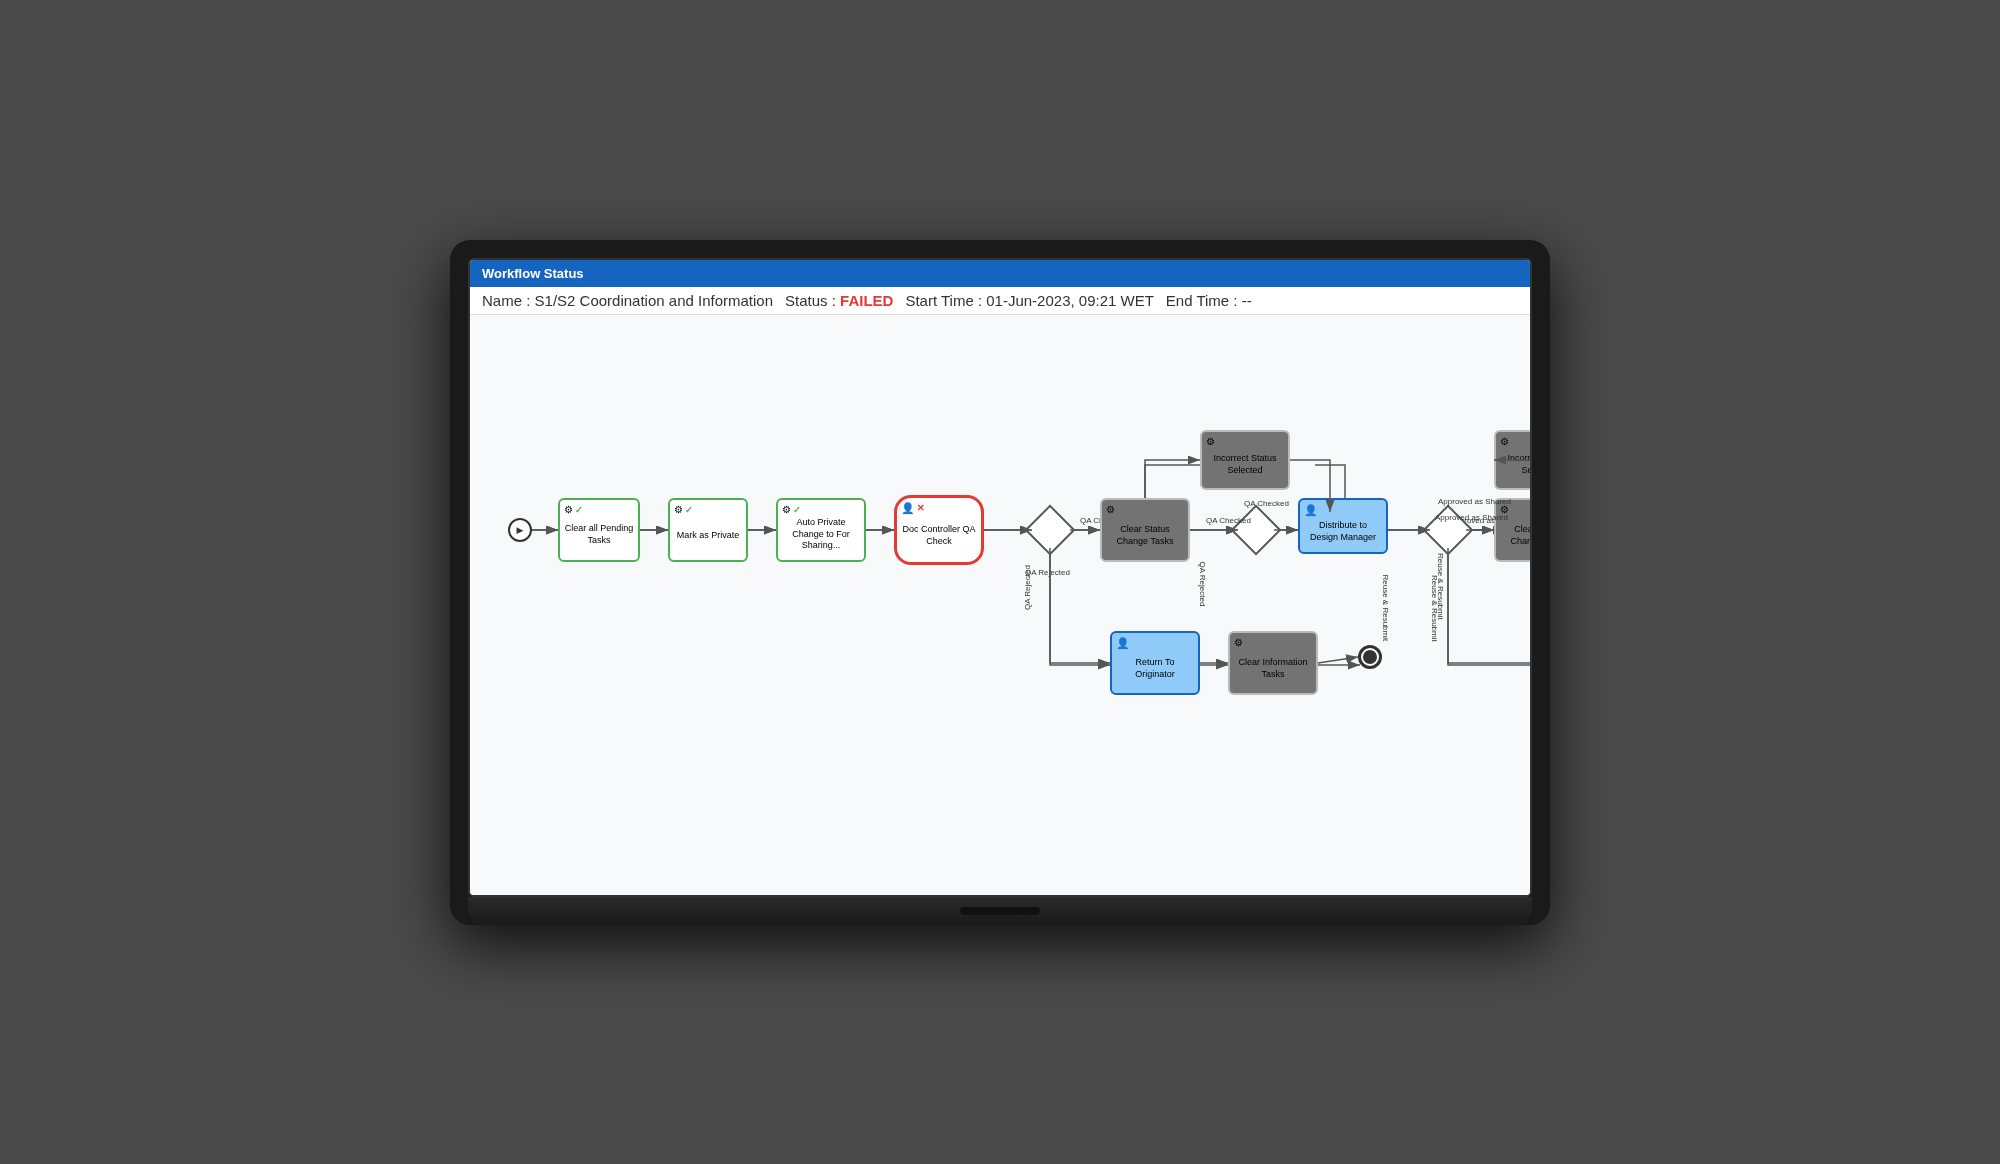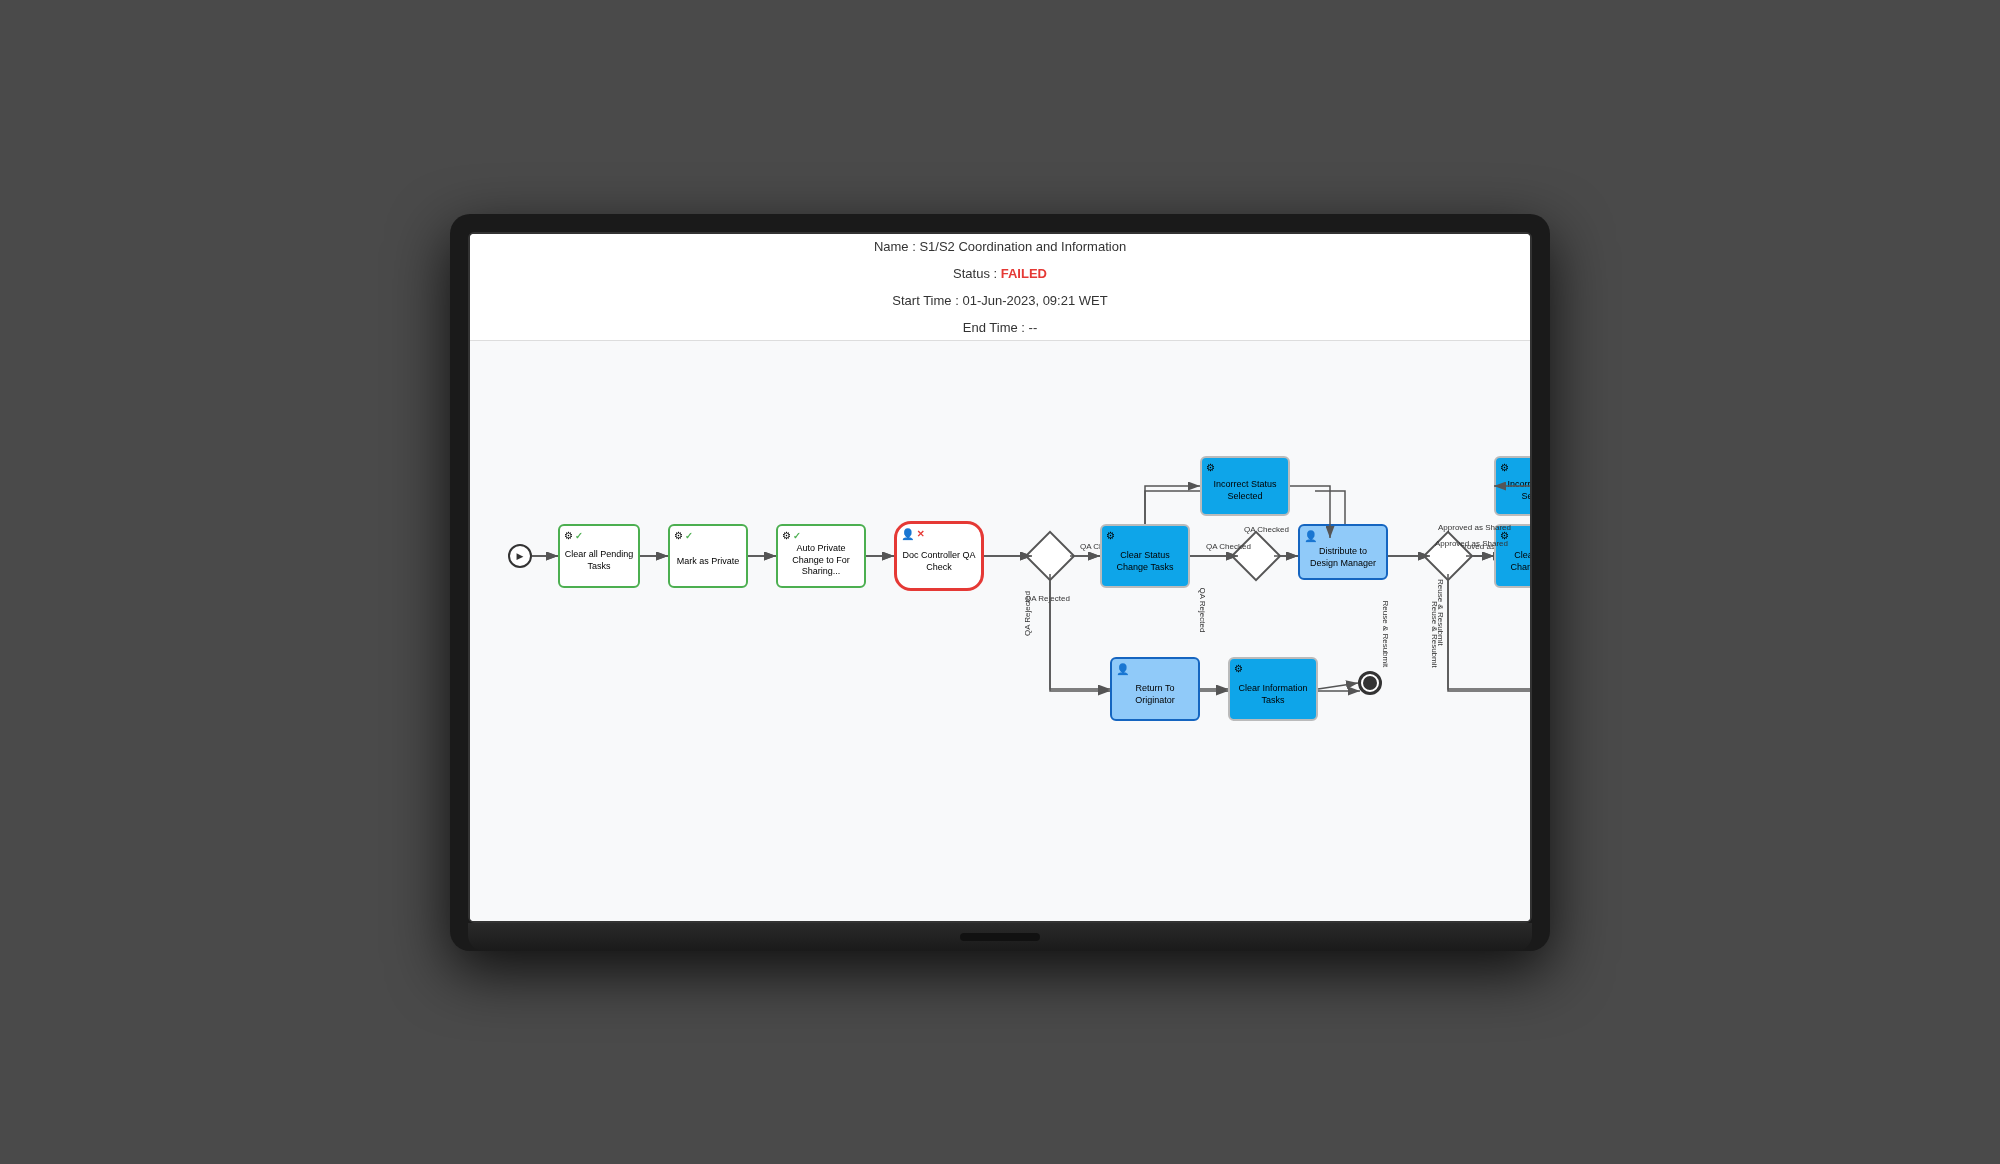--- a/index.html
+++ b/index.html
@@ -44,26 +44,25 @@
       background: #1565c0;
       color: #fff;
       padding: 6px 12px;
       font-size: 13px;
       font-weight: bold;
     }
     .app-info-bar {
       background: #fff;
       border-bottom: 1px solid #ddd;
       padding: 5px 12px;
-      font-size: 13px;
+      font-size: 15px;
       color: #333;
       display: flex;
       gap: 12px;
       align-items: center;
-      flex-direction: column;
     }
     .app-info-bar .status-failed { color: #e53935; font-weight: bold; }
     .workflow-canvas {
       background: #f8f9fa;
       padding: 20px;
       overflow: auto;
       height: 580px;
       position: relative;
     }
 
@@ -85,21 +84,21 @@
       align-items: center;
       justify-content: center;
       font-size: 9.5px;
       text-align: center;
       padding: 4px;
       cursor: pointer;
     }
     .wf-node.green-node { border-color: #4caf50; border-width: 2px; }
     .wf-node.red-node { border-color: #e53935; border-width: 3px; }
     .wf-node.blue-node { background: #90caf9; border-color: #1565c0; }
-    .wf-node.beige-node { background: #0ea5e9; border-color: #bbb; }
+    .wf-node.beige-node { background: #737373; border-color: #bbb; }
 
     .gear-icon::before { content: '⚙'; font-size: 10px; }
     .check-icon::before { content: '✓'; color: #4caf50; font-weight: bold; }
     .x-icon::before { content: '✕'; color: #e53935; font-weight: bold; }
     .person-icon::before { content: '👤'; font-size: 11px; }
 
     
     .wf-gateway {
       position: absolute;
       width: 36px;
@@ -173,20 +172,23 @@
       font-size: 8px;
       fill: #333;
     }
   </style>
 </head>
 <body>
 
 <div class="laptop-outer">
   <div class="laptop-screen">
 
+    <div class="app-header">
+      <span>Workflow Status</span>
+    </div>
 
     <div class="app-info-bar">
       <span>
         <span>Name :</span>
         <span>S1/S2 Coordination and Information</span>
       </span>
       <span>
         <span>Status :</span>
         <span class="status-failed">FAILED</span>
       </span>

